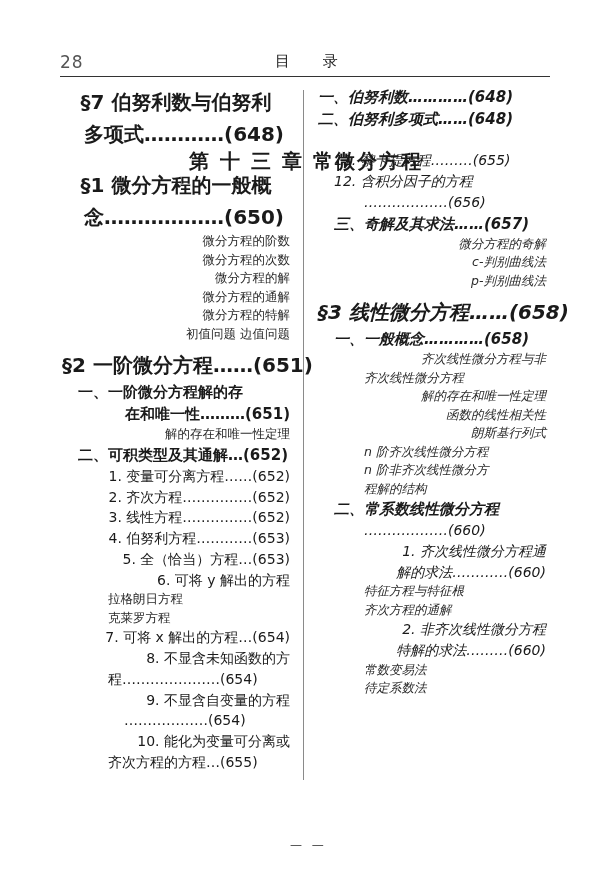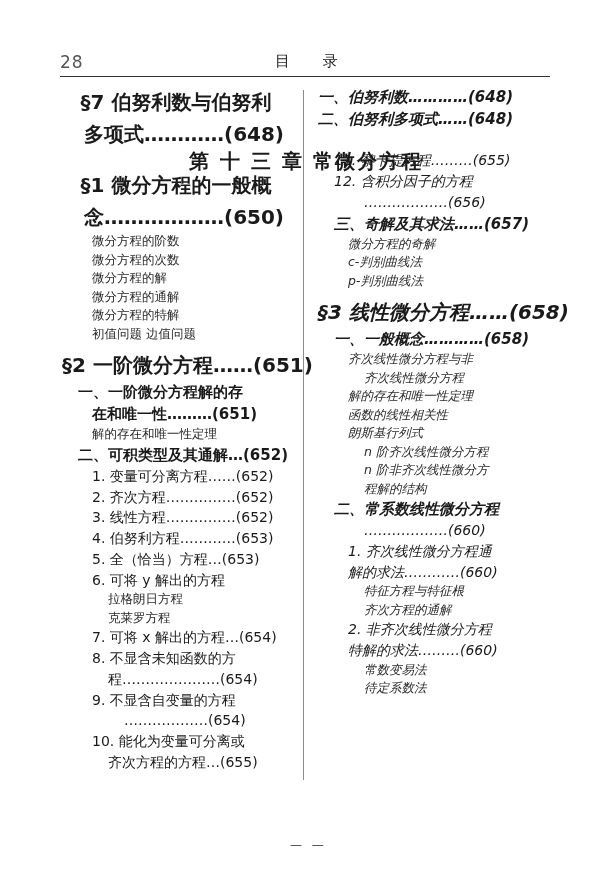--- a/index.html
+++ b/index.html
@@ -99,21 +99,21 @@
   }
   .lvl-num {           
     font-size: 14px;
   }
   .lvl-sub {           
     font-size: 12.5px;
     color: #2a2a2a;
   }
   .ind0 { padding-left: 0px; }
   .ind1 { padding-left: 16px; }
-  .ind2 { padding-left: 30px; }
+  .ind2 { padding-left: 30px; text-align: right; }
   .ind3 { padding-left: 46px; }
   .ind4 { padding-left: 62px; }
 
   .gap-s { height: 6px; }
   .gap-l { height: 20px; }
 
   .footer-mark {
     position: absolute;
     left: 290px;
     top: 838px;

